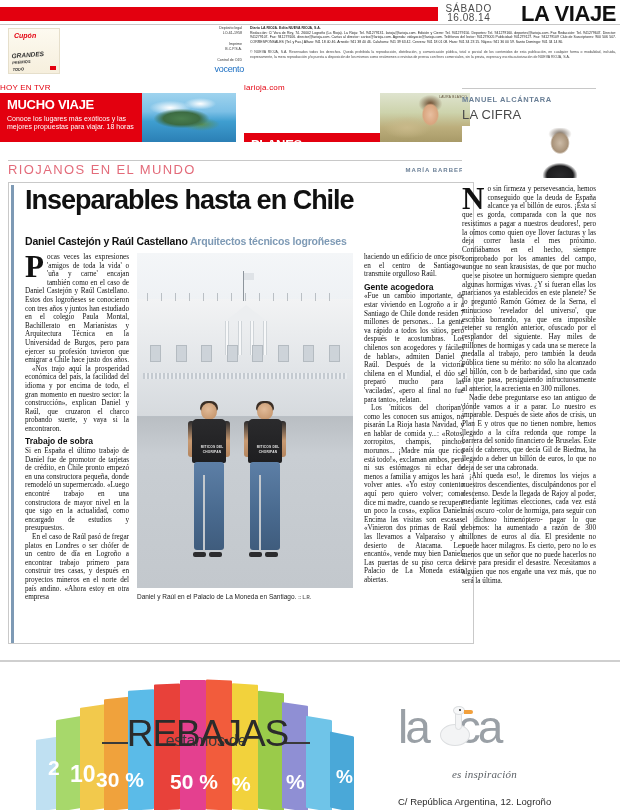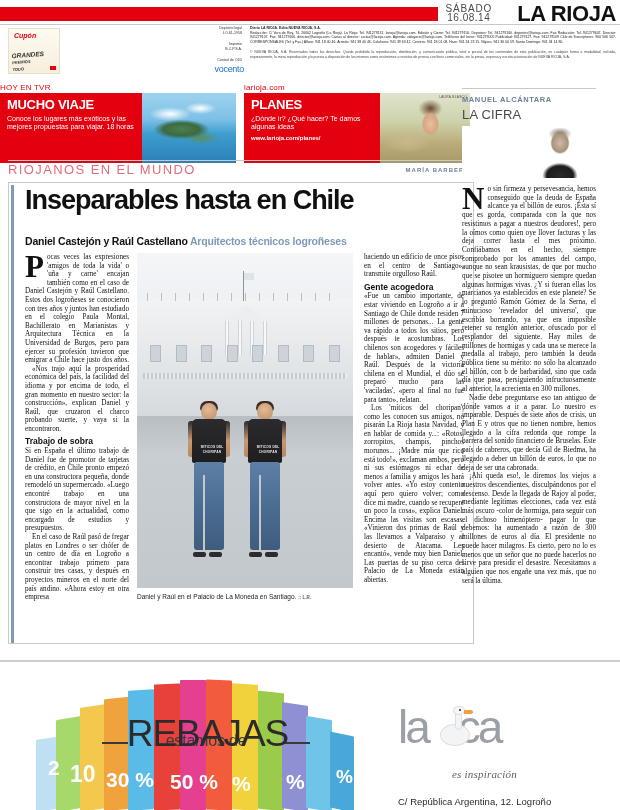--- a/index.html
+++ b/index.html
@@ -65,21 +65,21 @@
   }
   .legal-right b { font-weight: bold; }
   .legal-right .copy { margin-top: 6px; color: #444; }
 
   
   .promos { position: absolute; left: 0; top: 82px; width: 470px; height: 68px; }
   .promo { position: absolute; top: 0; height: 68px; }
   .promo-label {
     font-size: 8px; color: #e3000f; letter-spacing: .2px; line-height: 11px;
   }
-  .promo-box { position: relative; height: 70px; display: flex; }
+  .promo-box { position: relative; height: 49px; display: flex; }
   .promo-red { background: #e3000f; color: #fff; padding: 5px 7px 4px 7px; flex: 0 0 auto; }
   .promo-red h3 {
     font-size: 13px; font-weight: bold; letter-spacing: -.3px; line-height: 14px;
     margin-bottom: 3px;
   }
   .promo-red p { font-size: 7px; line-height: 8.4px; font-weight: normal; }
   .promo-red .url { font-size: 6px; font-weight: bold; margin-top: 3px; }
   .promo-img { flex: 1 1 auto; position: relative; overflow: hidden; }
 
   .img-sea {
@@ -296,21 +296,21 @@
 <body>
 
 <div class="page">
 
   <div class="masthead">
     <div class="mast-redbar"></div>
     <div class="mast-date">
       <div>SÁBADO</div>
       <div class="d2">16.08.14</div>
     </div>
-    <div class="mast-title">LA RIOJA</div>
+    <div class="mast-title">LA VIAJE</div>
     <div class="mast-rule"></div>
 
     <div class="mast-body">
       <div class="cupon">
         <div class="cupon-t">Cupón</div>
         <div class="cupon-b">
           <span>GRANDES</span>
           <span class="sm">PREMIOS</span>
           <span class="sm">TODO</span>
         </div>
@@ -349,21 +349,21 @@
         </div>
         <div class="promo-img">
           <div class="img-sea"></div>
         </div>
       </div>
     </div>
 
     <div class="promo" style="left:244px; width:226px;">
       <div class="promo-label">larioja.com</div>
       <div class="promo-box">
-        <div class="promo-red" style="width:136px;">
+        <div class="promo-red" style="width:136px;margin-top:40px;">
           <h3>PLANES</h3>
           <p>¿Dónde ir? ¿Qué hacer? Te damos algunas ideas</p>
           <div class="url">www.larioja.com/planes/</div>
         </div>
         <div class="promo-img">
           <div class="img-woman">
             <div class="cap">LAURA BLASCO</div>
           </div>
         </div>
       </div>
@@ -496,21 +496,21 @@
       <i style="left:258px; width:26px; height:118px; background:#9acb4a; transform:skewY(6deg);"></i>
       <i style="left:282px; width:26px; height:106px; background:#8f8fd4; transform:skewY(8deg);"></i>
       <i style="left:306px; width:26px; height:92px;  background:#6fc4e8; transform:skewY(10deg);"></i>
       <i style="left:330px; width:24px; height:76px;  background:#4aa8d8; transform:skewY(12deg);"></i>
     </div>
 
     <div class="fan">
       <i style="left:40px;  bottom:4px;  width:0; height:0; color:#fff;"></i>
       <span style="position:absolute;left:48px;bottom:30px;font-size:21px;color:#fff;font-weight:bold;">2</span>
       <span style="position:absolute;left:70px;bottom:22px;font-size:23px;color:#fff;font-weight:bold;">10</span>
-      <span style="position:absolute;left:106px;bottom:18px;font-size:21px;color:#fff;font-weight:bold;">30 %</span>
+      <span style="position:absolute;left:96px;bottom:18px;font-size:21px;color:#fff;font-weight:bold;">30 %</span>
       <span style="position:absolute;left:170px;bottom:16px;font-size:21px;color:#fff;font-weight:bold;">50 %</span>
       <span style="position:absolute;left:232px;bottom:14px;font-size:21px;color:#fff;font-weight:bold;">%</span>
       <span style="position:absolute;left:286px;bottom:16px;font-size:21px;color:#fff;font-weight:bold;">%</span>
       <span style="position:absolute;left:336px;bottom:22px;font-size:19px;color:#fff;font-weight:bold;">%</span>
     </div>
 
     <div class="ad-sub">estamos de</div>
     <div class="ad-main">REBAJAS</div>
 
     <div class="ad-logo">

